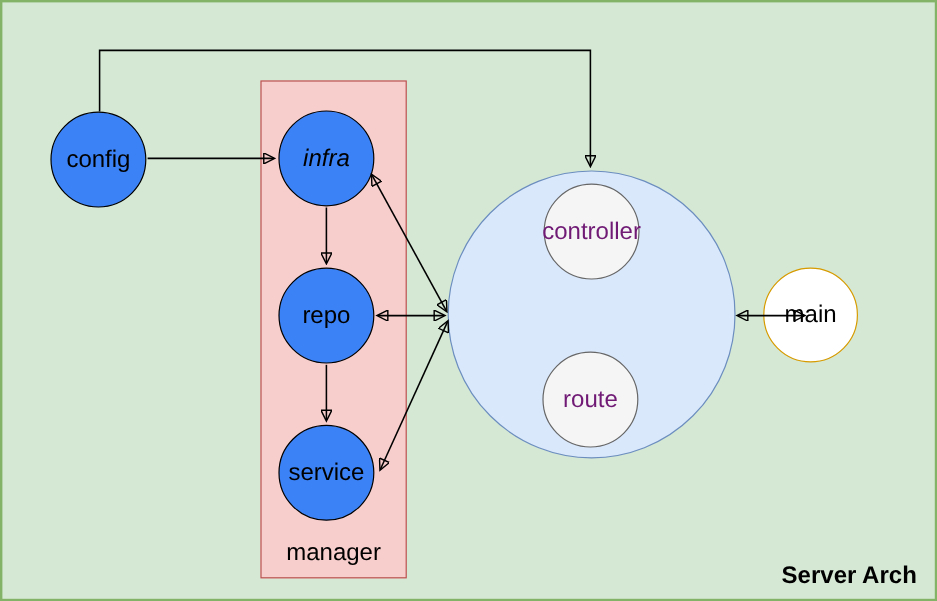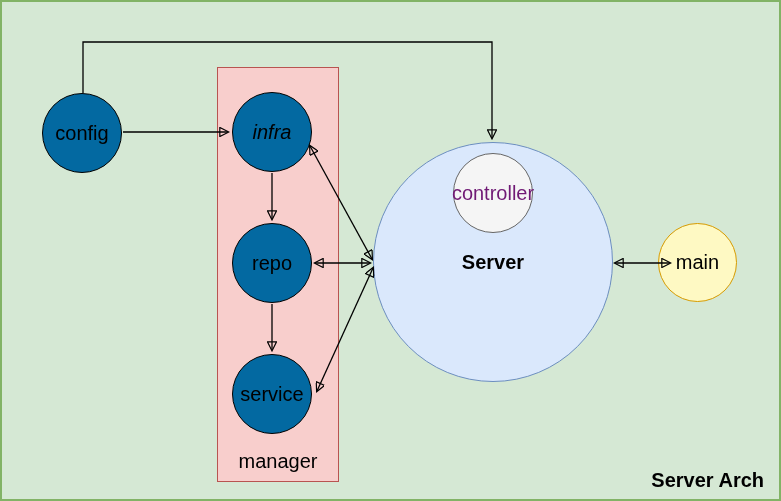--- a/index.html
+++ b/index.html
@@ -53,21 +53,21 @@
     display: flex;
     align-items: center;
     justify-content: center;
     font-size: 20px;
     color: #000000;
     white-space: nowrap;
     z-index: 3;
   }
   .node.white {
     width: 80px; height: 80px;
-    background: #0369a1;
+    background: #3b82f6;
     border: 1.3px solid #000000;
   }
   .node.gray {
     width: 80px; height: 80px;
     background: #f5f5f5;
     border: 1.3px solid #666666;
     color: #701a75;
     z-index: 4;
   }
   .server-ellipse {
@@ -87,23 +87,23 @@
     display: flex;
     align-items: center;
     justify-content: center;
     font-size: 20px;
     font-weight: bold;
     color: #000000;
     z-index: 4;
     pointer-events: none;
   }
   .node.main-node {
-    left: 656px; top: 221px;
+    left: 634px; top: 221px;
     width: 79px; height: 79px;
-    background: #fef9c3;
+    background: #ffffff;
     border: 1.3px solid #d79b00;
   }
   .config-node { left: 40px;  top: 91px;  }
   .infra-node  { left: 230px; top: 90px; font-style: italic;  }
   .repo-node   { left: 230px; top: 221px; }
   .service-node{ left: 230px; top: 352px; text-align: center; }
   .controller-node { left: 451px; top: 151px; }
   .route-node      { left: 450px; top: 291px; }
   .diagram-title {
     position: absolute;
@@ -118,36 +118,38 @@
 </head>
 <body>
 
 <div class="canvas">
 
   <div class="group-rect">
     <div class="group-label">manager</div>
   </div>
 
   <div class="server-ellipse"></div>
-  <div class="server-label">Server</div>
 
   <div class="node white config-node">
     <span>config</span>
   </div>
   <div class="node white infra-node">
     <span>infra</span>
   </div>
   <div class="node white repo-node">
     <span>repo</span>
   </div>
   <div class="node white service-node">
     <span>service</span>
   </div>
   <div class="node gray controller-node">
     <span>controller</span>
+  </div>
+  <div class="node gray route-node">
+    <span>route</span>
   </div>
   <div class="node main-node">
     <span>main</span>
   </div>
 
   <svg class="edges" width="781" height="501" viewBox="0 0 781 501" xmlns="http://www.w3.org/2000/svg">
     <defs>
       <marker id="arrow" viewBox="0 0 10 10" refX="9" refY="5" markerWidth="9" markerHeight="7" orient="auto-start-reverse">
         <path d="M 0 0 L 10 5 L 0 10 z" fill="#000000" stroke="none"></path>
       </marker>

